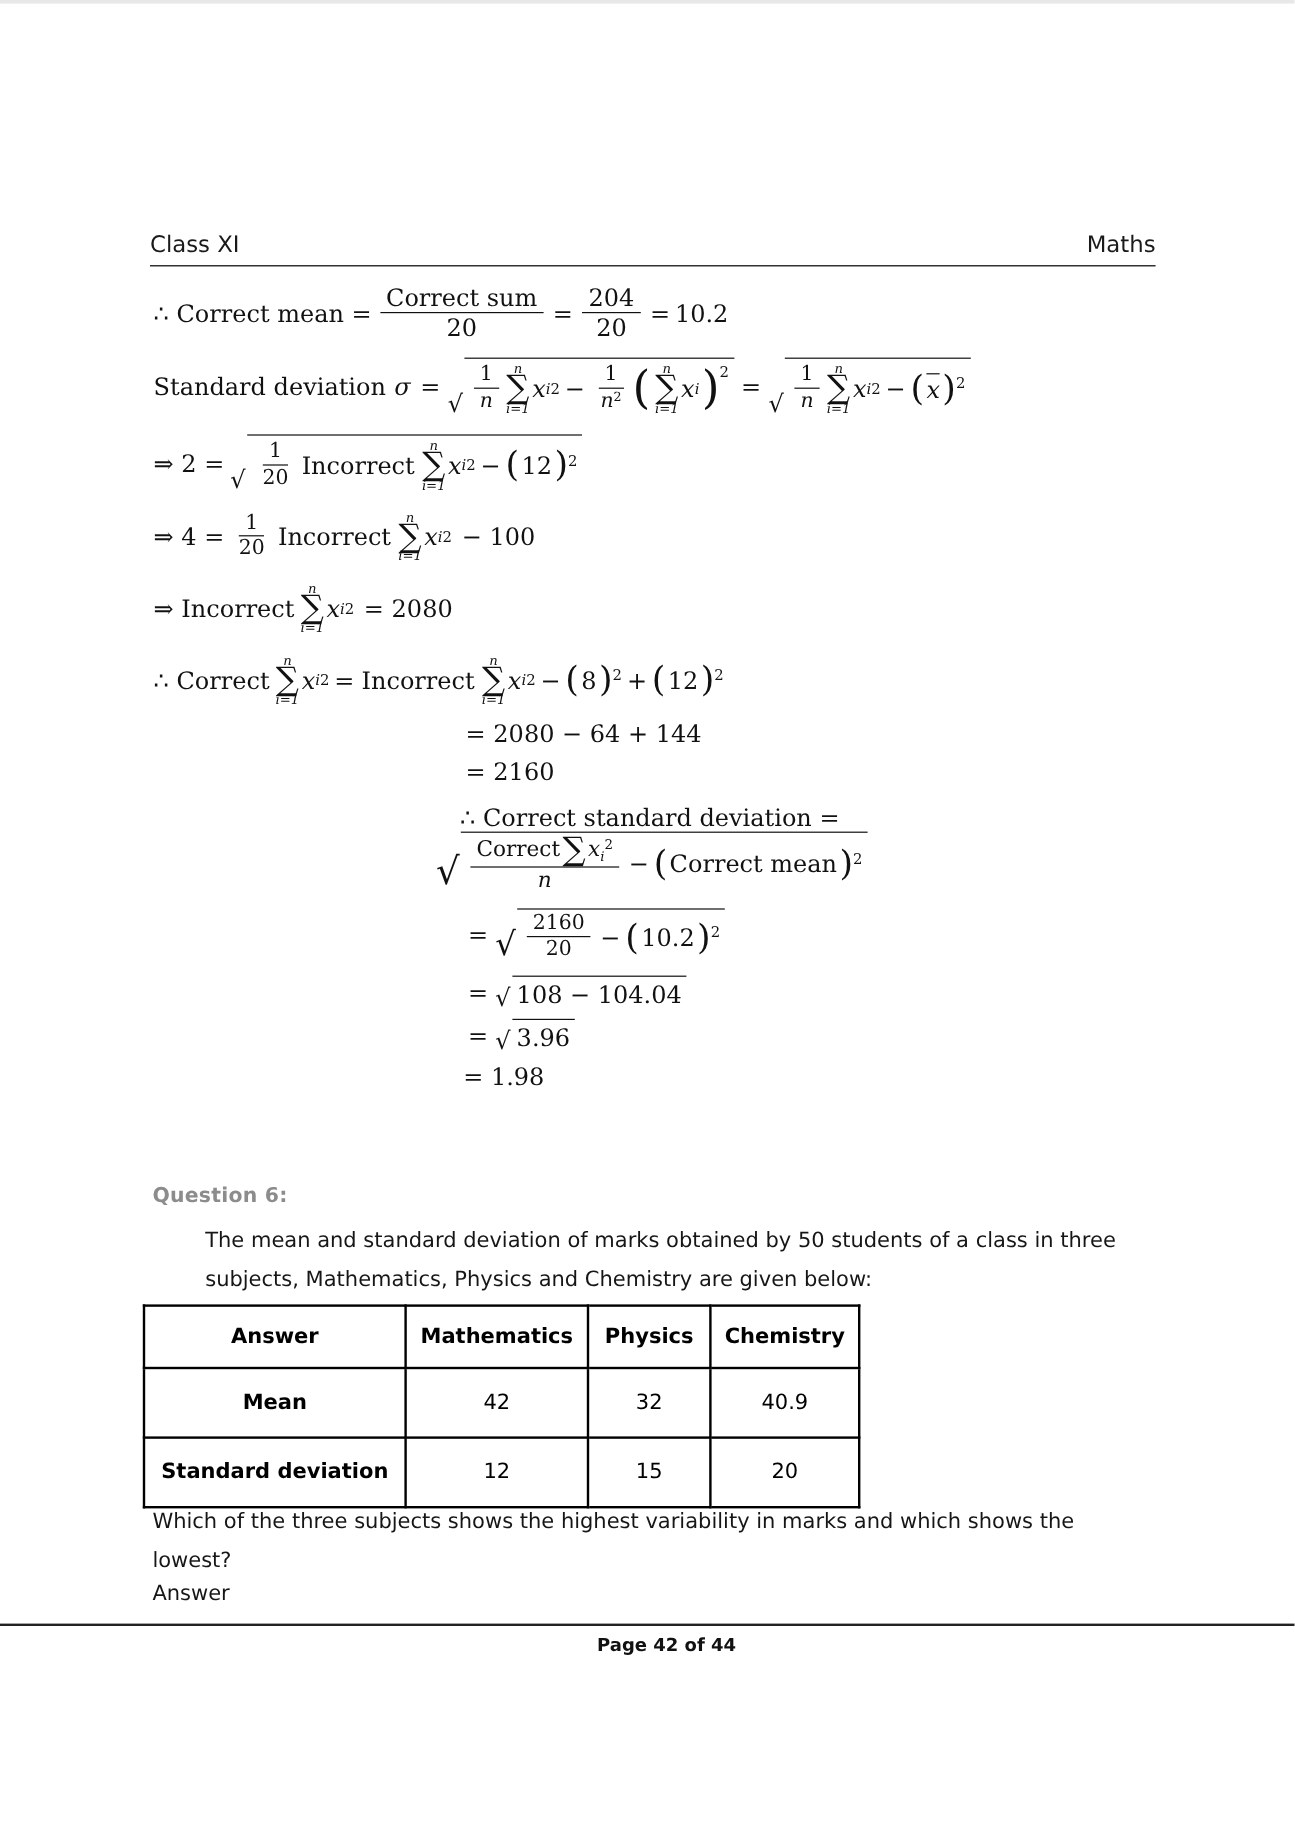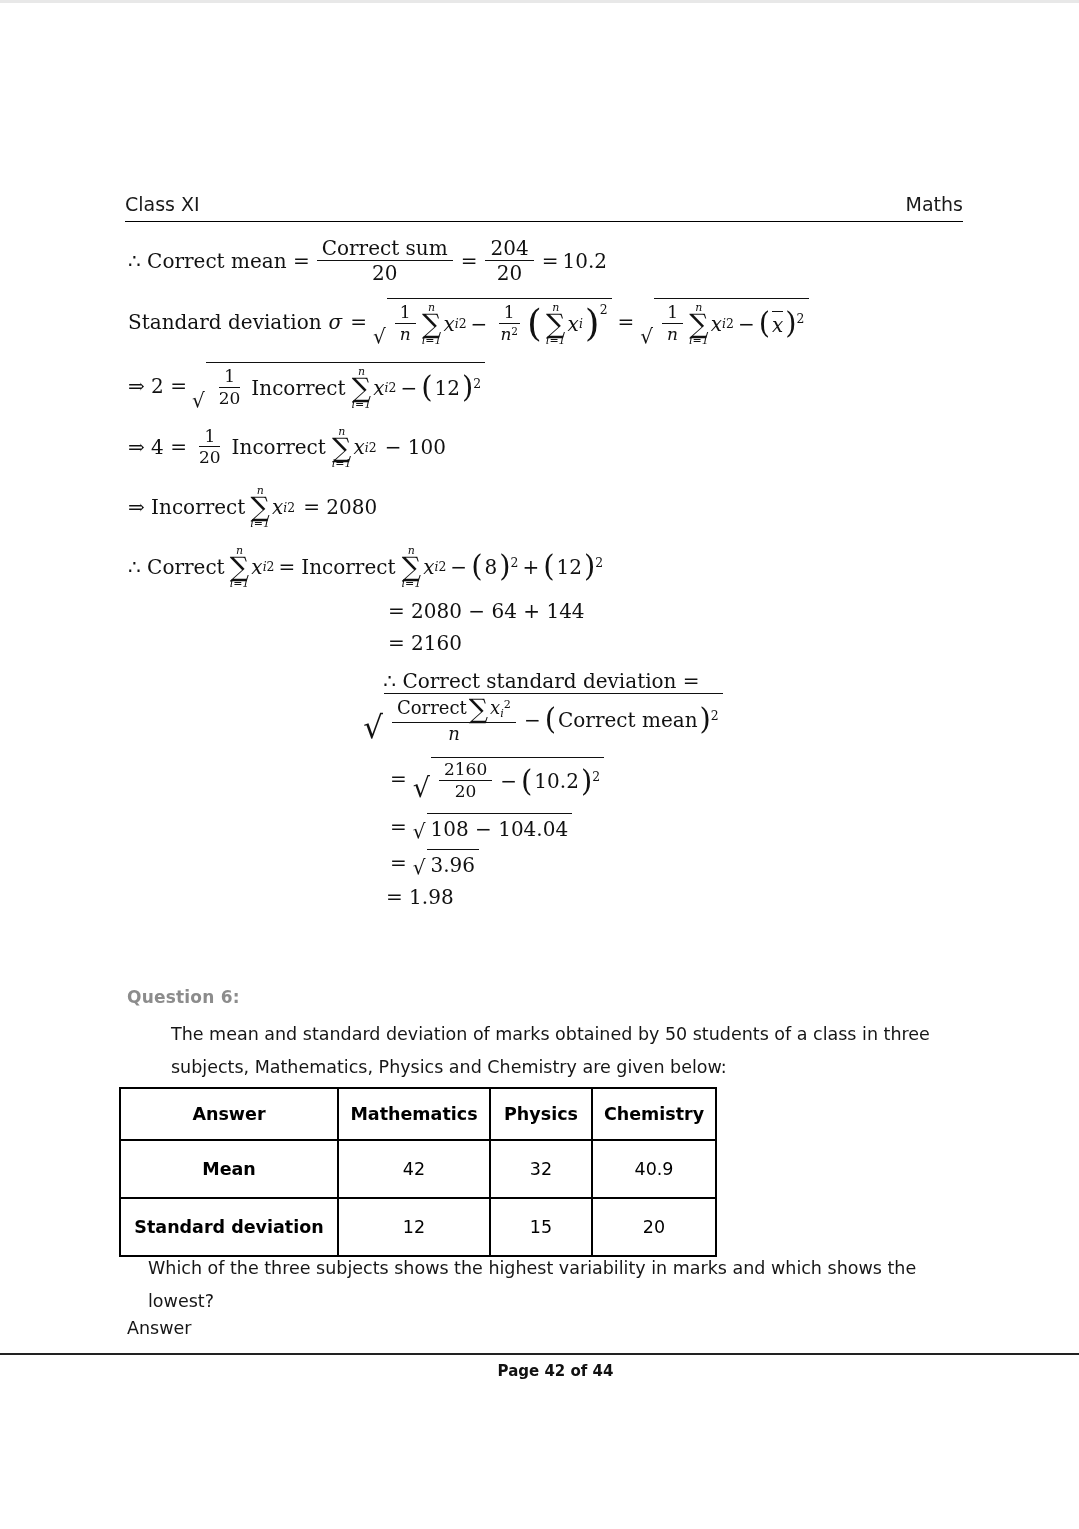--- a/index.html
+++ b/index.html
@@ -212,21 +212,20 @@
 
   .q-tail {
     position: absolute;
     left: 127px;
     top: 1252px;
     width: 812px;
     font-family: "DejaVu Sans", sans-serif;
     font-size: 17.5px;
     color: #161616;
     line-height: 33px;
-    margin-left: 21px;
   }
   .answer-line {
     position: absolute;
     left: 127px;
     top: 1318px;
     font-family: "DejaVu Sans", sans-serif;
     font-size: 17.5px;
     color: #161616;
   }
 

